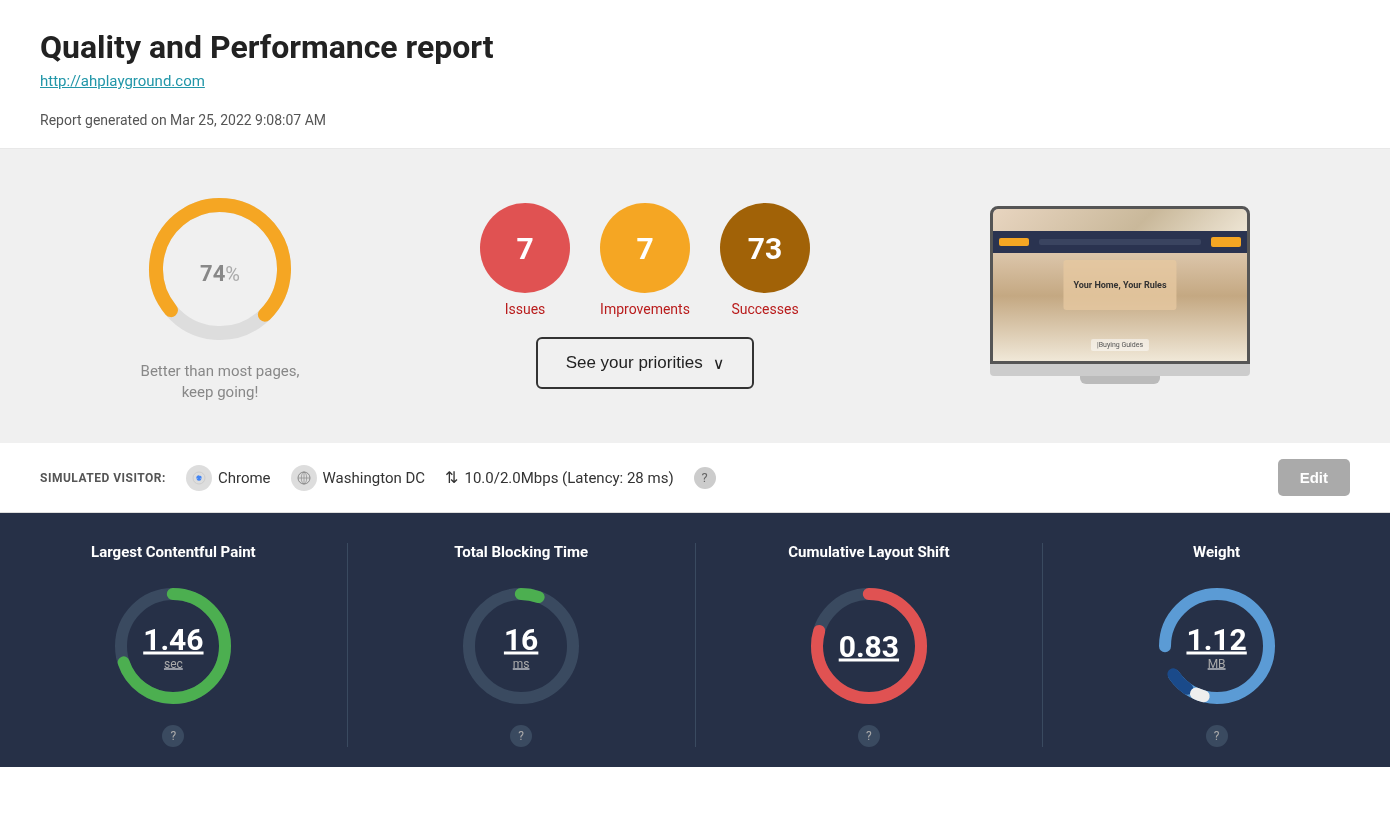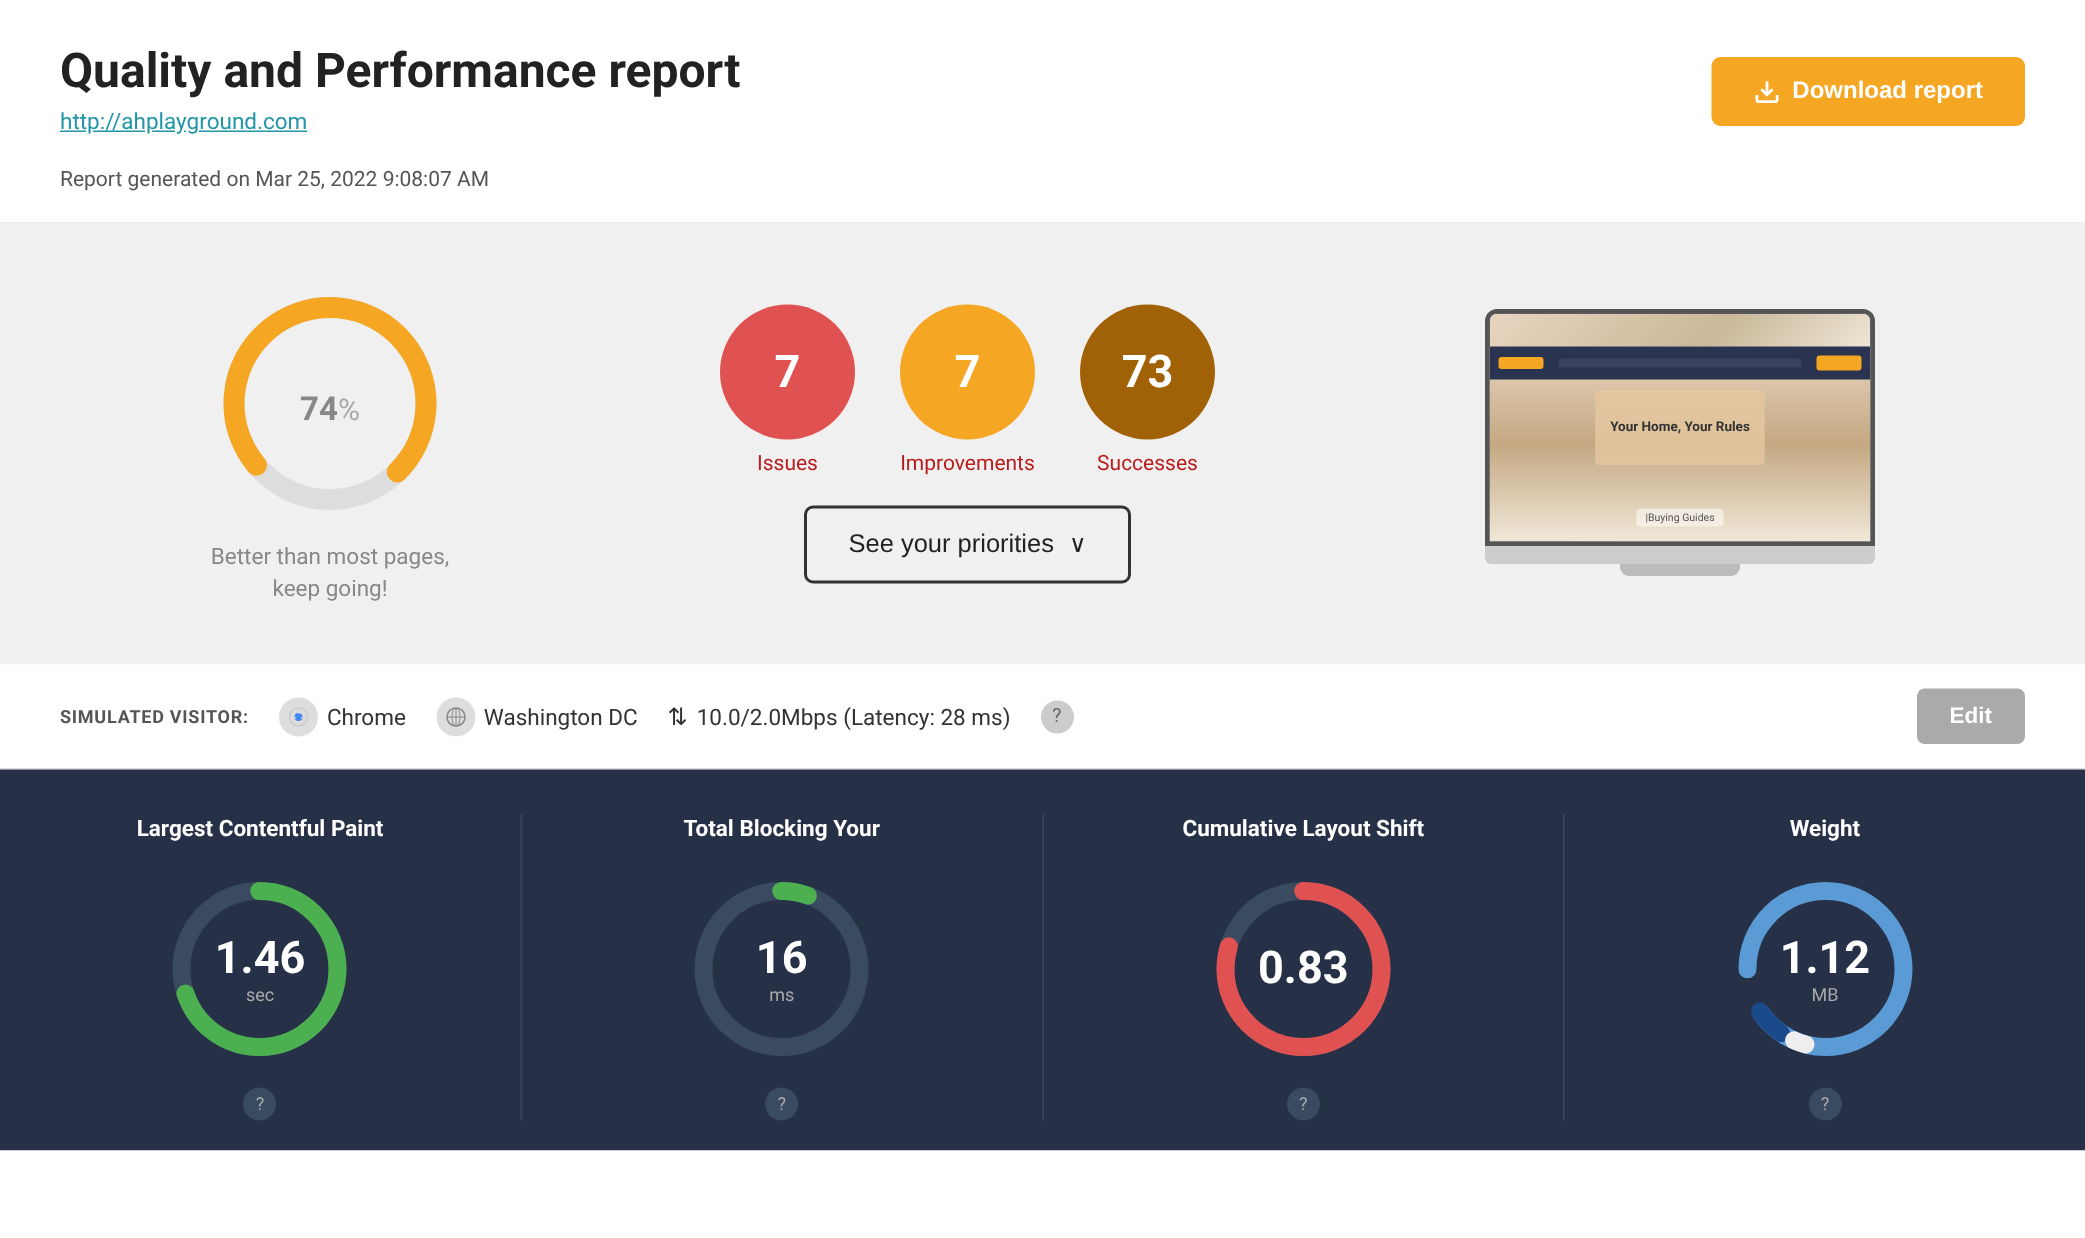--- a/index.html
+++ b/index.html
@@ -299,20 +299,21 @@
       margin-bottom: 10px;
     }
     .metric-donut svg { transform: rotate(-90deg); }
     .metric-center {
       position: absolute;
       top: 50%;
       left: 50%;
       transform: translate(-50%, -50%);
       text-align: center;
       color: #fff;
+      text-decoration: underline;
     }
     .metric-value {
       font-size: 30px;
       font-weight: 700;
       display: block;
     }
     .metric-unit {
       font-size: 12px;
       color: #aaa;
       display: block;
@@ -341,28 +342,20 @@
   </style>
 </head>
 <body>
 
 <div class="header">
   <div class="header-left">
     <h1>Quality and Performance report</h1>
     <a href="#">http://ahplayground.com</a>
     <p class="report-date">Report generated on Mar 25, 2022 9:08:07 AM</p>
   </div>
-  <button class="download-btn">
-    <svg width="18" height="18" viewBox="0 0 24 24" fill="none" stroke="currentColor" stroke-width="2.5">
-      <path d="M21 15v4a2 2 0 01-2 2H5a2 2 0 01-2-2v-4"></path>
-      <polyline points="7 10 12 15 17 10"></polyline>
-      <line x1="12" y1="15" x2="12" y2="3"></line>
-    </svg>
-    <span>Download report</span>
-  </button>
 </div>
 
 <div class="summary-section">
 
   <div class="score-container">
     <div class="score-donut">
       <svg width="160" height="160" viewBox="0 0 160 160">
 
         <circle cx="80" cy="80" r="64" fill="none" stroke="#ddd" stroke-width="14"></circle>
 
@@ -474,21 +467,21 @@
       </svg>
       <div class="metric-center">
         <span class="metric-value">1.46</span>
         <span class="metric-unit">sec</span>
       </div>
     </div>
     <div class="metric-info">?</div>
   </div>
 
   <div class="metric-item">
-    <div class="metric-title">Total Blocking Your</div>
+    <div class="metric-title">Total Blocking Time</div>
     <div class="metric-donut">
       <svg width="130" height="130" viewBox="0 0 130 130">
         <circle cx="65" cy="65" r="52" fill="none" stroke="#3a4a60" stroke-width="12"></circle>
         <circle cx="65" cy="65" r="52" fill="none" stroke="#4caf50" stroke-width="12" stroke-dasharray="18 308" stroke-linecap="round"></circle>
       </svg>
       <div class="metric-center">
         <span class="metric-value">16</span>
         <span class="metric-unit">ms</span>
       </div>
     </div>

